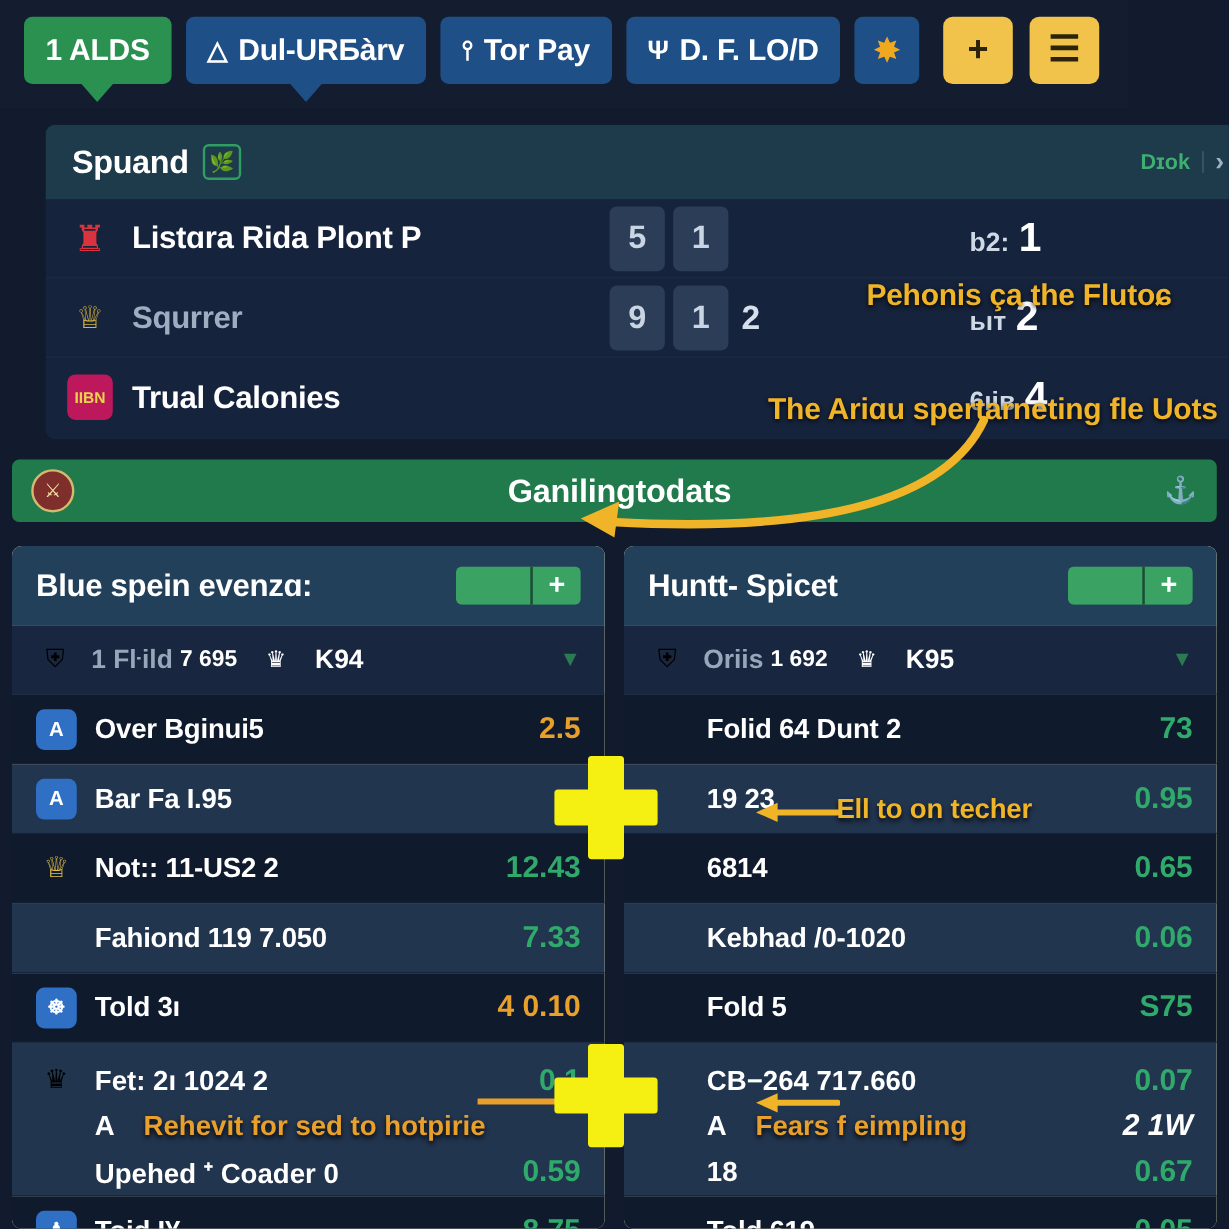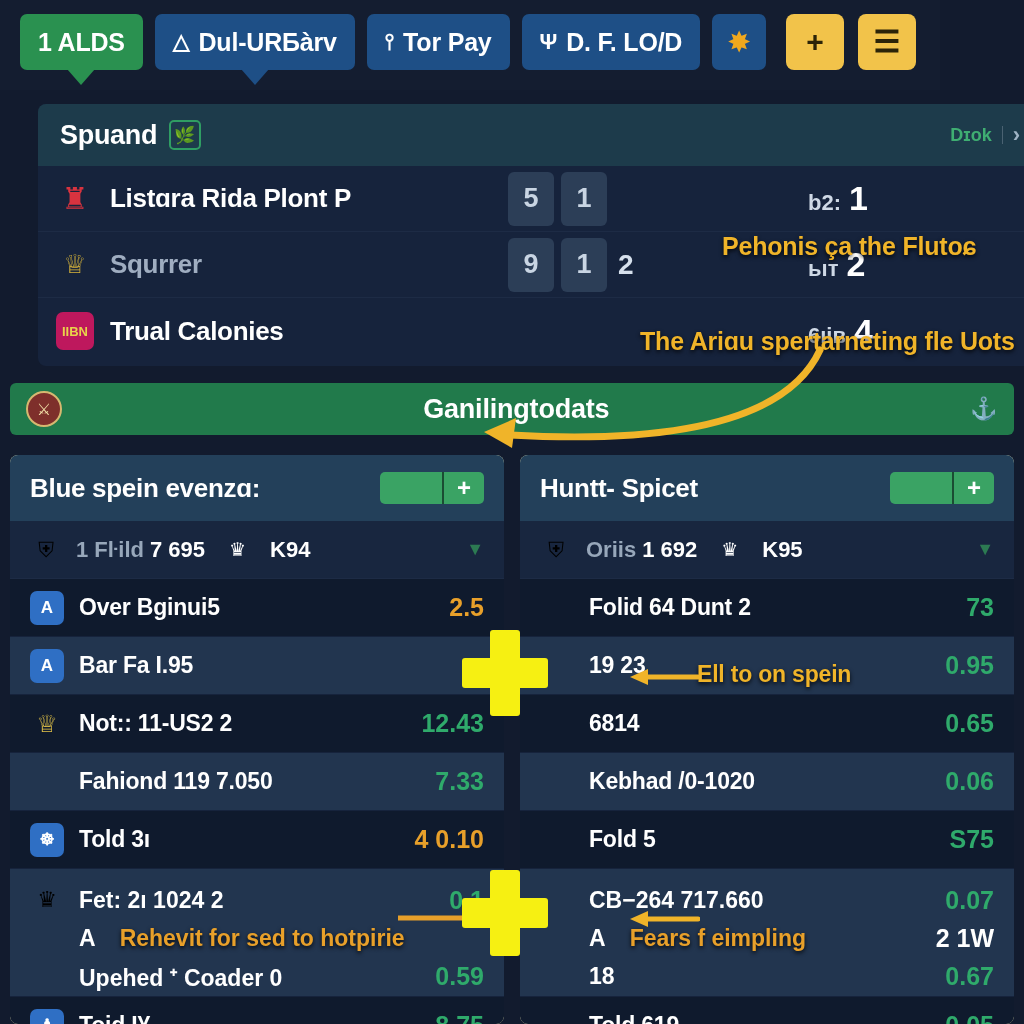--- a/index.html
+++ b/index.html
@@ -142,21 +142,21 @@
 
   .sub-row {
     height: 58px; display: flex; align-items: center; padding: 0 20px;
     background: #18263f; border-bottom: 1px solid #1d2b45;
   }
   .sub-row .sub-crest {
     width: 32px; height: 34px; margin-right: 14px; flex: none;
     display: flex; align-items: center; justify-content: center; font-size: 21px;
   }
   .sub-row .sub-a { color: #97a7ba; font-size: 22px; font-weight: bold; margin-right: 6px; }
-  .sub-row .sub-b { color: #ffffff; font-size: 22px; font-weight: bold; }
+  .sub-row .sub-b { color: #ffffff; font-size: 19px; font-weight: bold; }
   .sub-row .sub-sep { margin: 0 24px; color: #ffffff; font-size: 19px; }
   .sub-row .sub-c { color: #ffffff; font-size: 22px; font-weight: bold; }
   .sub-row .sub-chev { margin-left: auto; color: #2c7a52; font-size: 18px; }
 
   .mrow {
     display: flex; align-items: center; padding: 0 20px;
     height: 58px; position: relative;
     border-bottom: 1px solid #16233c;
   }
   .mrow.alt { background: #22354f; }
@@ -167,21 +167,21 @@
   }
   .mrow .mr-crest.sq-blue { background: #2f6fc4; color: #ffffff; font-weight: bold; }
   .mrow .mr-crest.sq-gold { background: transparent; color: #e3c348; font-size: 24px; }
   .mrow .mr-crest.none { background: transparent; }
   .mrow .mr-label { color: #ffffff; font-size: 23px; font-weight: bold; letter-spacing: -0.2px; }
   .mrow .mr-odd {
     margin-left: auto; font-size: 25px; font-weight: bold; text-align: right; min-width: 90px;
   }
   .odd-green  { color: #2faa6b; }
   .odd-orange { color: #e8a02a; }
-  .odd-white  { color: #ffffff; }
+  .odd-white  { color: #ffffff; font-style: italic; }
 
   
   .mrow.tall { height: 128px; align-items: flex-start; padding-top: 12px; flex-wrap: wrap; }
   .tall-line { width: 100%; display: flex; align-items: center; height: 38px; }
   .tall-line .tl-crest {
     width: 34px; height: 34px; margin-right: 15px; flex: none;
     display:flex; align-items:center; justify-content:center; font-size: 22px;
   }
   .tall-line .tl-label { color: #ffffff; font-size: 23px; font-weight: bold; }
   .tall-line .tl-label.amber { color: #e8a02a; }
@@ -424,21 +424,21 @@
     </div>
 
   <div class="anno" id="anno-top-1" style="left:722px; top:232px;">Pehonis ça the Flutoɕ</div>
   <div class="anno" id="anno-top-2" style="left:640px; top:327px;">The Ariɑu spertarneting fle Uots</div>
 
   <svg class="anno-arrow" style="left:460px; top:340px;" width="420" height="120">
     <path d="M 360 10 C 330 75, 230 105, 50 95" stroke="#f0b429" stroke-width="7" fill="none" stroke-linecap="round"></path>
     <path d="M 24 92 L 56 78 L 52 108 Z" fill="#f0b429"></path>
   </svg>
 
-  <div class="anno" id="anno-right-row" style="left:697px; top:661px; font-size:23px;">Ell to on spein</div>
+  <div class="anno" id="anno-right-row" style="left:697px; top:661px; font-size:23px;">Ell to on techer</div>
   <svg class="anno-arrow" style="left:628px; top:666px;" width="72" height="22">
     <path d="M 70 11 L 16 11" stroke="#f0b429" stroke-width="5" fill="none" stroke-linecap="round"></path>
     <path d="M 2 11 L 20 3 L 20 19 Z" fill="#f0b429"></path>
   </svg>
 
   <svg class="anno-arrow" style="left:398px; top:908px;" width="110" height="20">
     <path d="M 0 10 L 100 10" stroke="#e8a02a" stroke-width="5" fill="none" stroke-linecap="round"></path>
     <path d="M 108 10 L 92 3 L 92 17 Z" fill="#e8a02a"></path>
   </svg>
 

